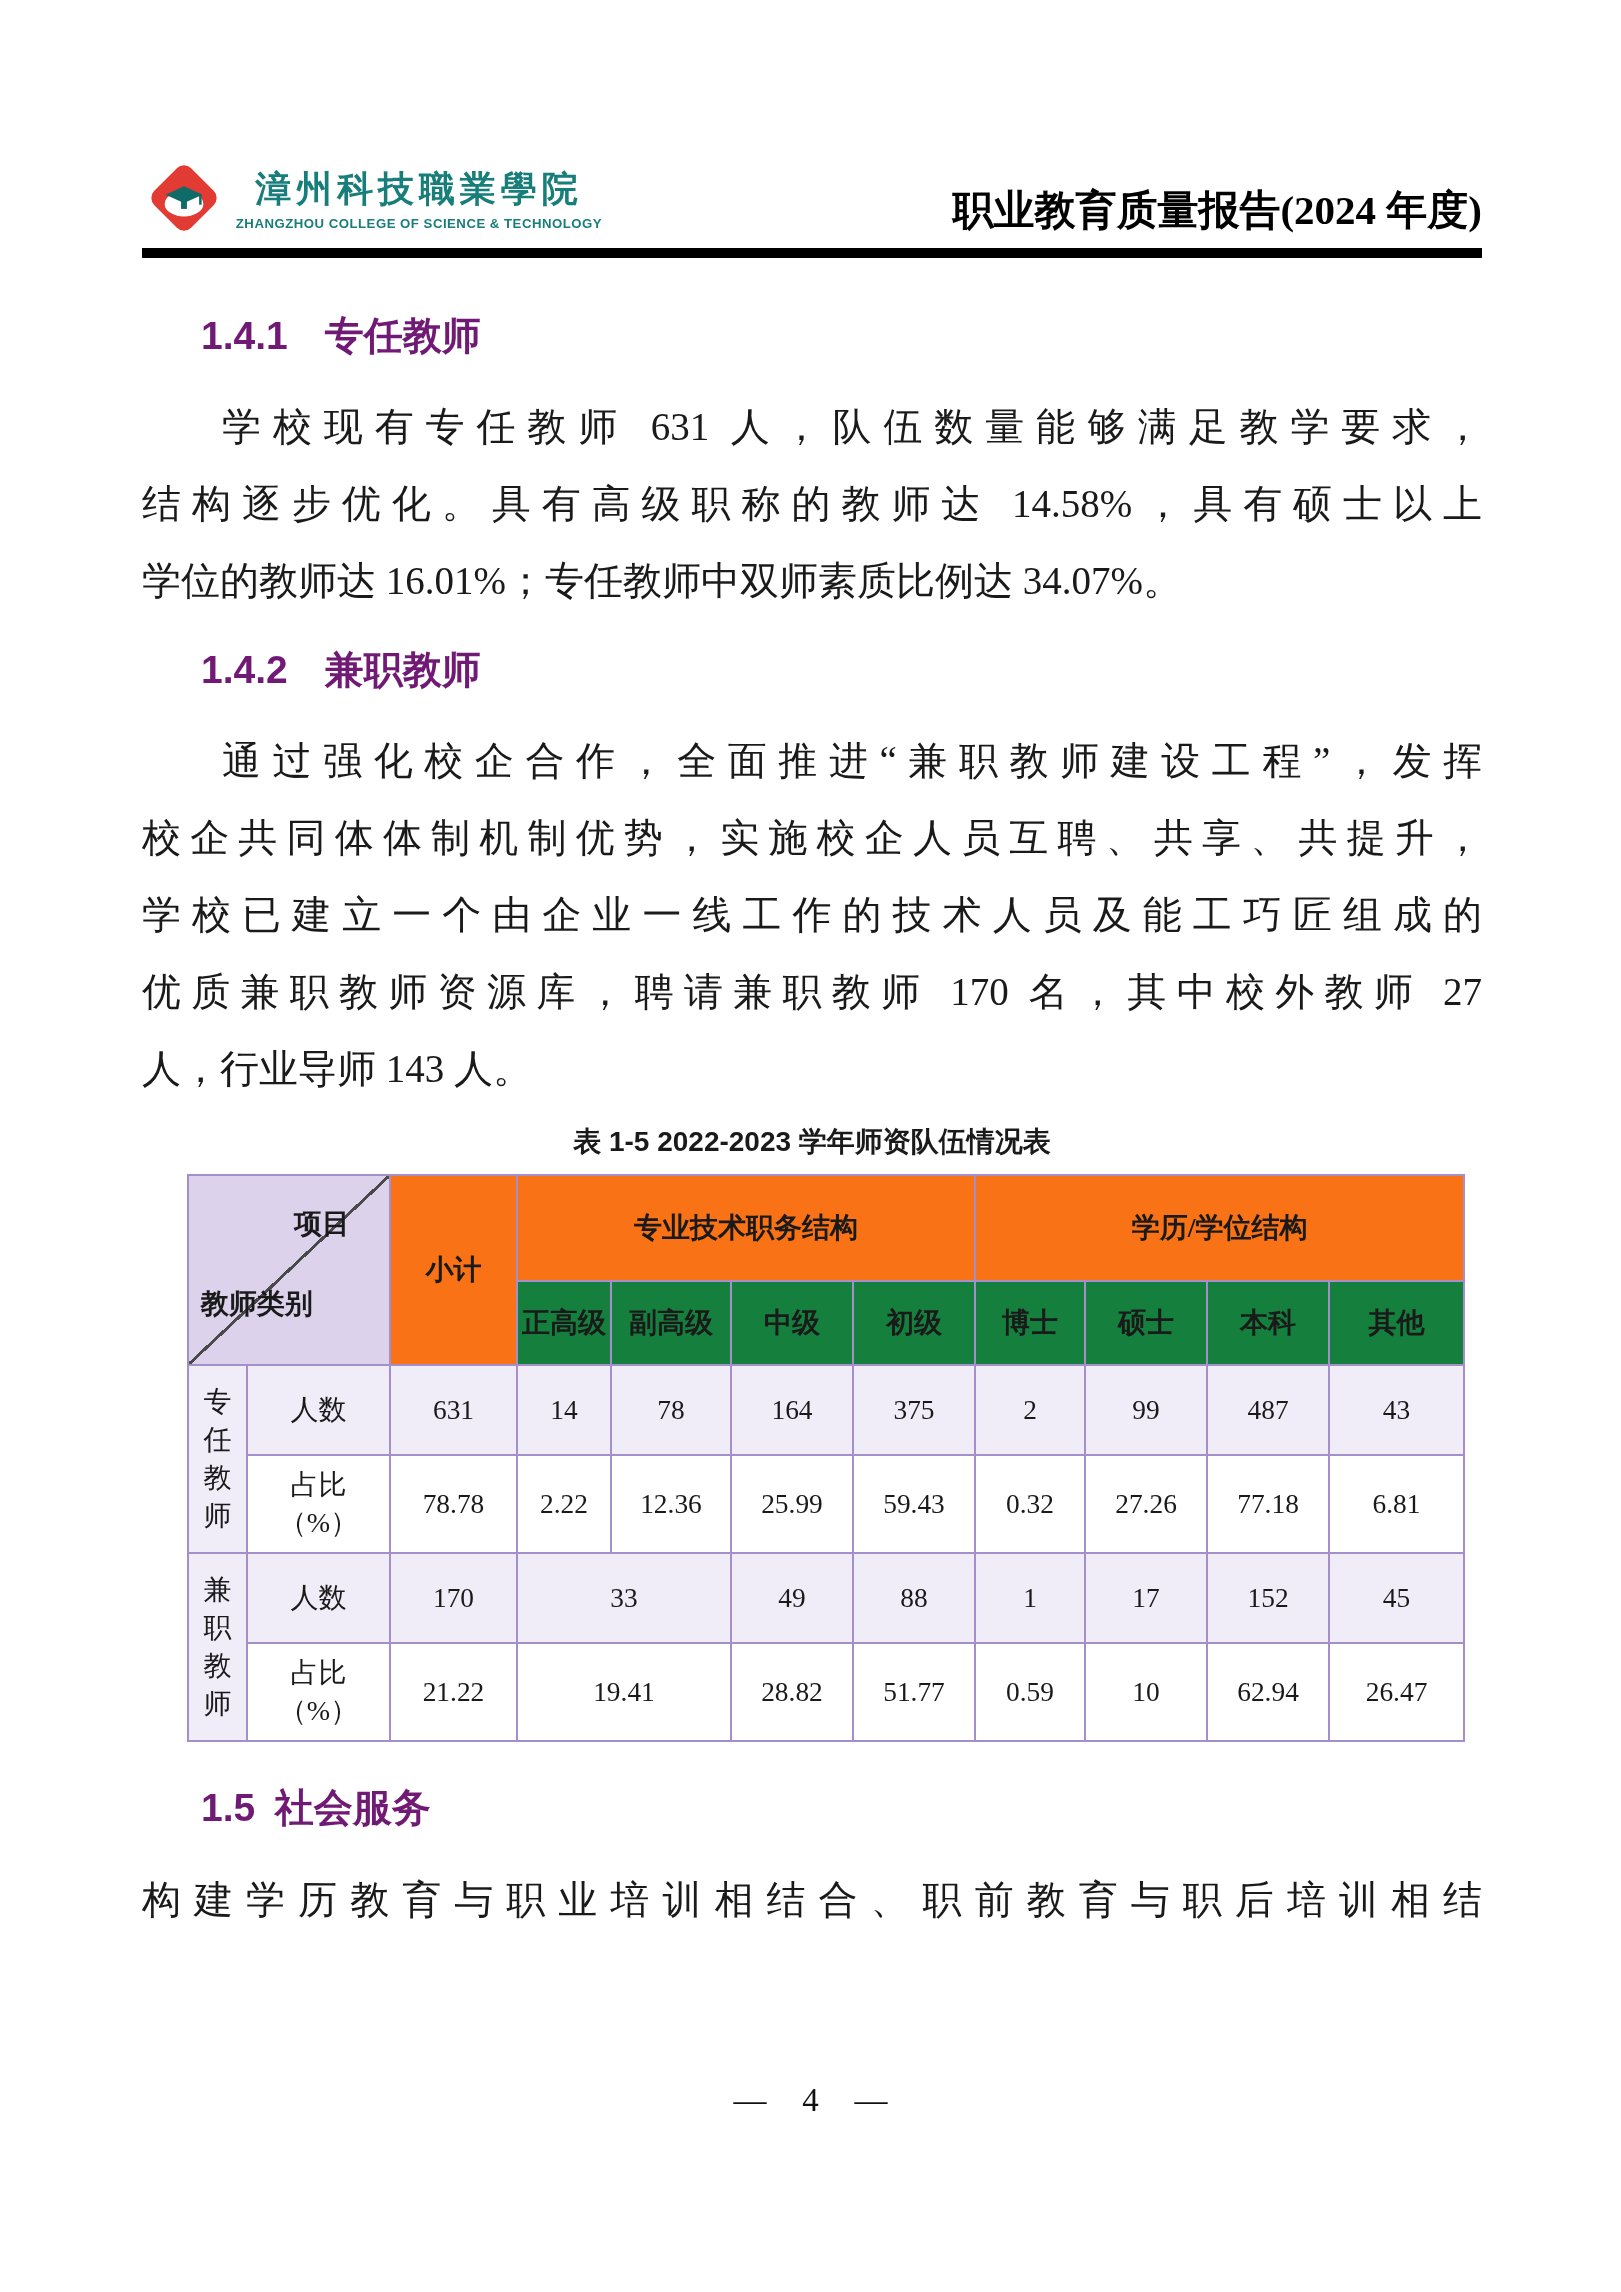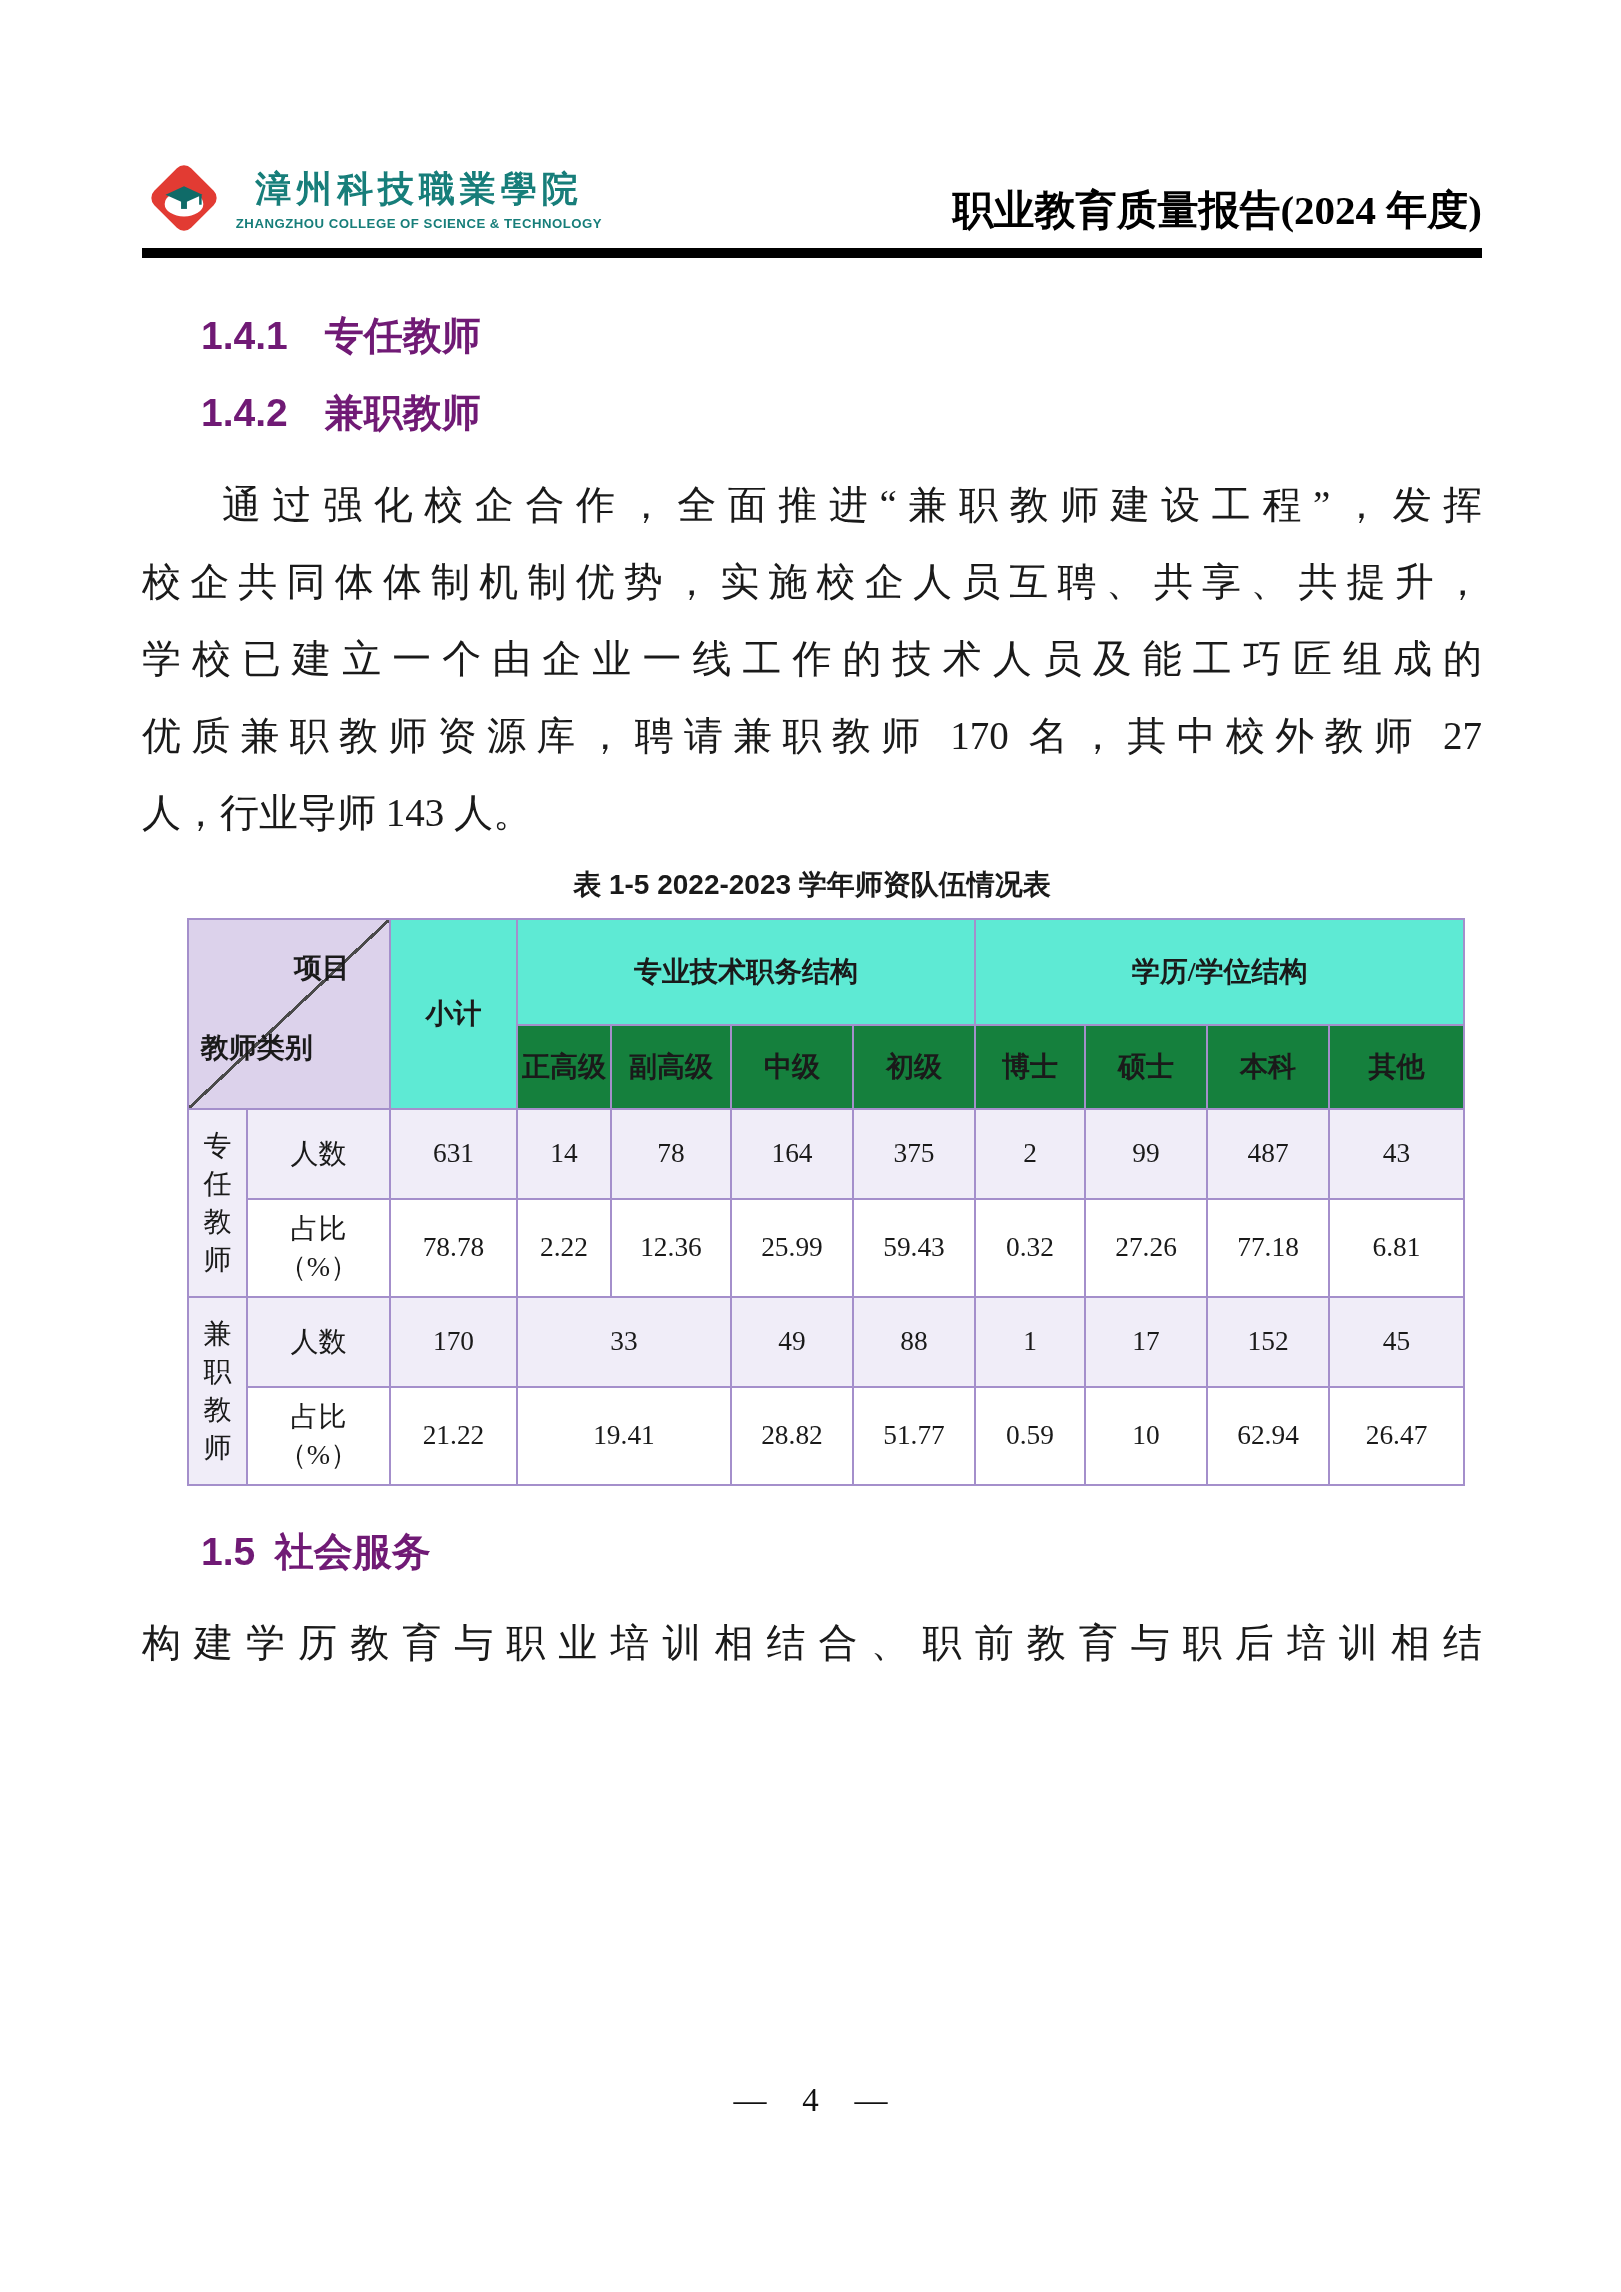--- a/index.html
+++ b/index.html
@@ -67,21 +67,21 @@
     width:1274px;
     font-size:28px;
   }
   table.ft td, table.ft th {
     border:2px solid #a48fcb;
     text-align:center; vertical-align:middle;
     padding:3.9px 3.9px;
     font-weight:normal;
   }
   table.ft th { font-weight:600; }
-  tr.hrow1 > * { height:106px; background:#5eead4; }
+  tr.hrow1 > * { height:106px; background:#f97316; }
   tr.hrow2 > * { height:84px;  background:#15803d; }
   tr.count   > td { height:90px;  background:#f0edf8; }
   tr.percent > td { height:98px; background:#ffffff; }
   td.cat { background:#f0edf8; font-weight:600; }
   td.dot, th.dot { border:2px dotted #3b3b3b; }
   tr.groupline > td { border-top-width:2.9px; }
   table.ft td.num { font-size:27.4px; }
 
   
   th.corner {
@@ -125,20 +125,25 @@
       </div>
       <div class="report-title">职业教育质量报告(2024 年度)</div>
     </div>
 
     <div class="rule"></div>
 
     <h2 class="hd hd141">
       <span class="num">1.4.1</span><span>专任教师</span>
     </h2>
 
+    <div class="para">
+      <div class="ln j indent">学校现有专任教师 631 人，队伍数量能够满足教学要求，</div>
+      <div class="ln j">结构逐步优化。具有高级职称的教师达 14.58%，具有硕士以上</div>
+      <div class="ln">学位的教师达 16.01%；专任教师中双师素质比例达 34.07%。</div>
+    </div>
 
     <h2 class="hd hd142">
       <span class="num">1.4.2</span><span>兼职教师</span>
     </h2>
 
     <div class="para">
       <div class="ln j indent">通过强化校企合作，全面推进“兼职教师建设工程”，发挥</div>
       <div class="ln j">校企共同体体制机制优势，实施校企人员互聘、共享、共提升，</div>
       <div class="ln j">学校已建立一个由企业一线工作的技术人员及能工巧匠组成的</div>
       <div class="ln j">优质兼职教师资源库，聘请兼职教师 170 名，其中校外教师 27</div>

